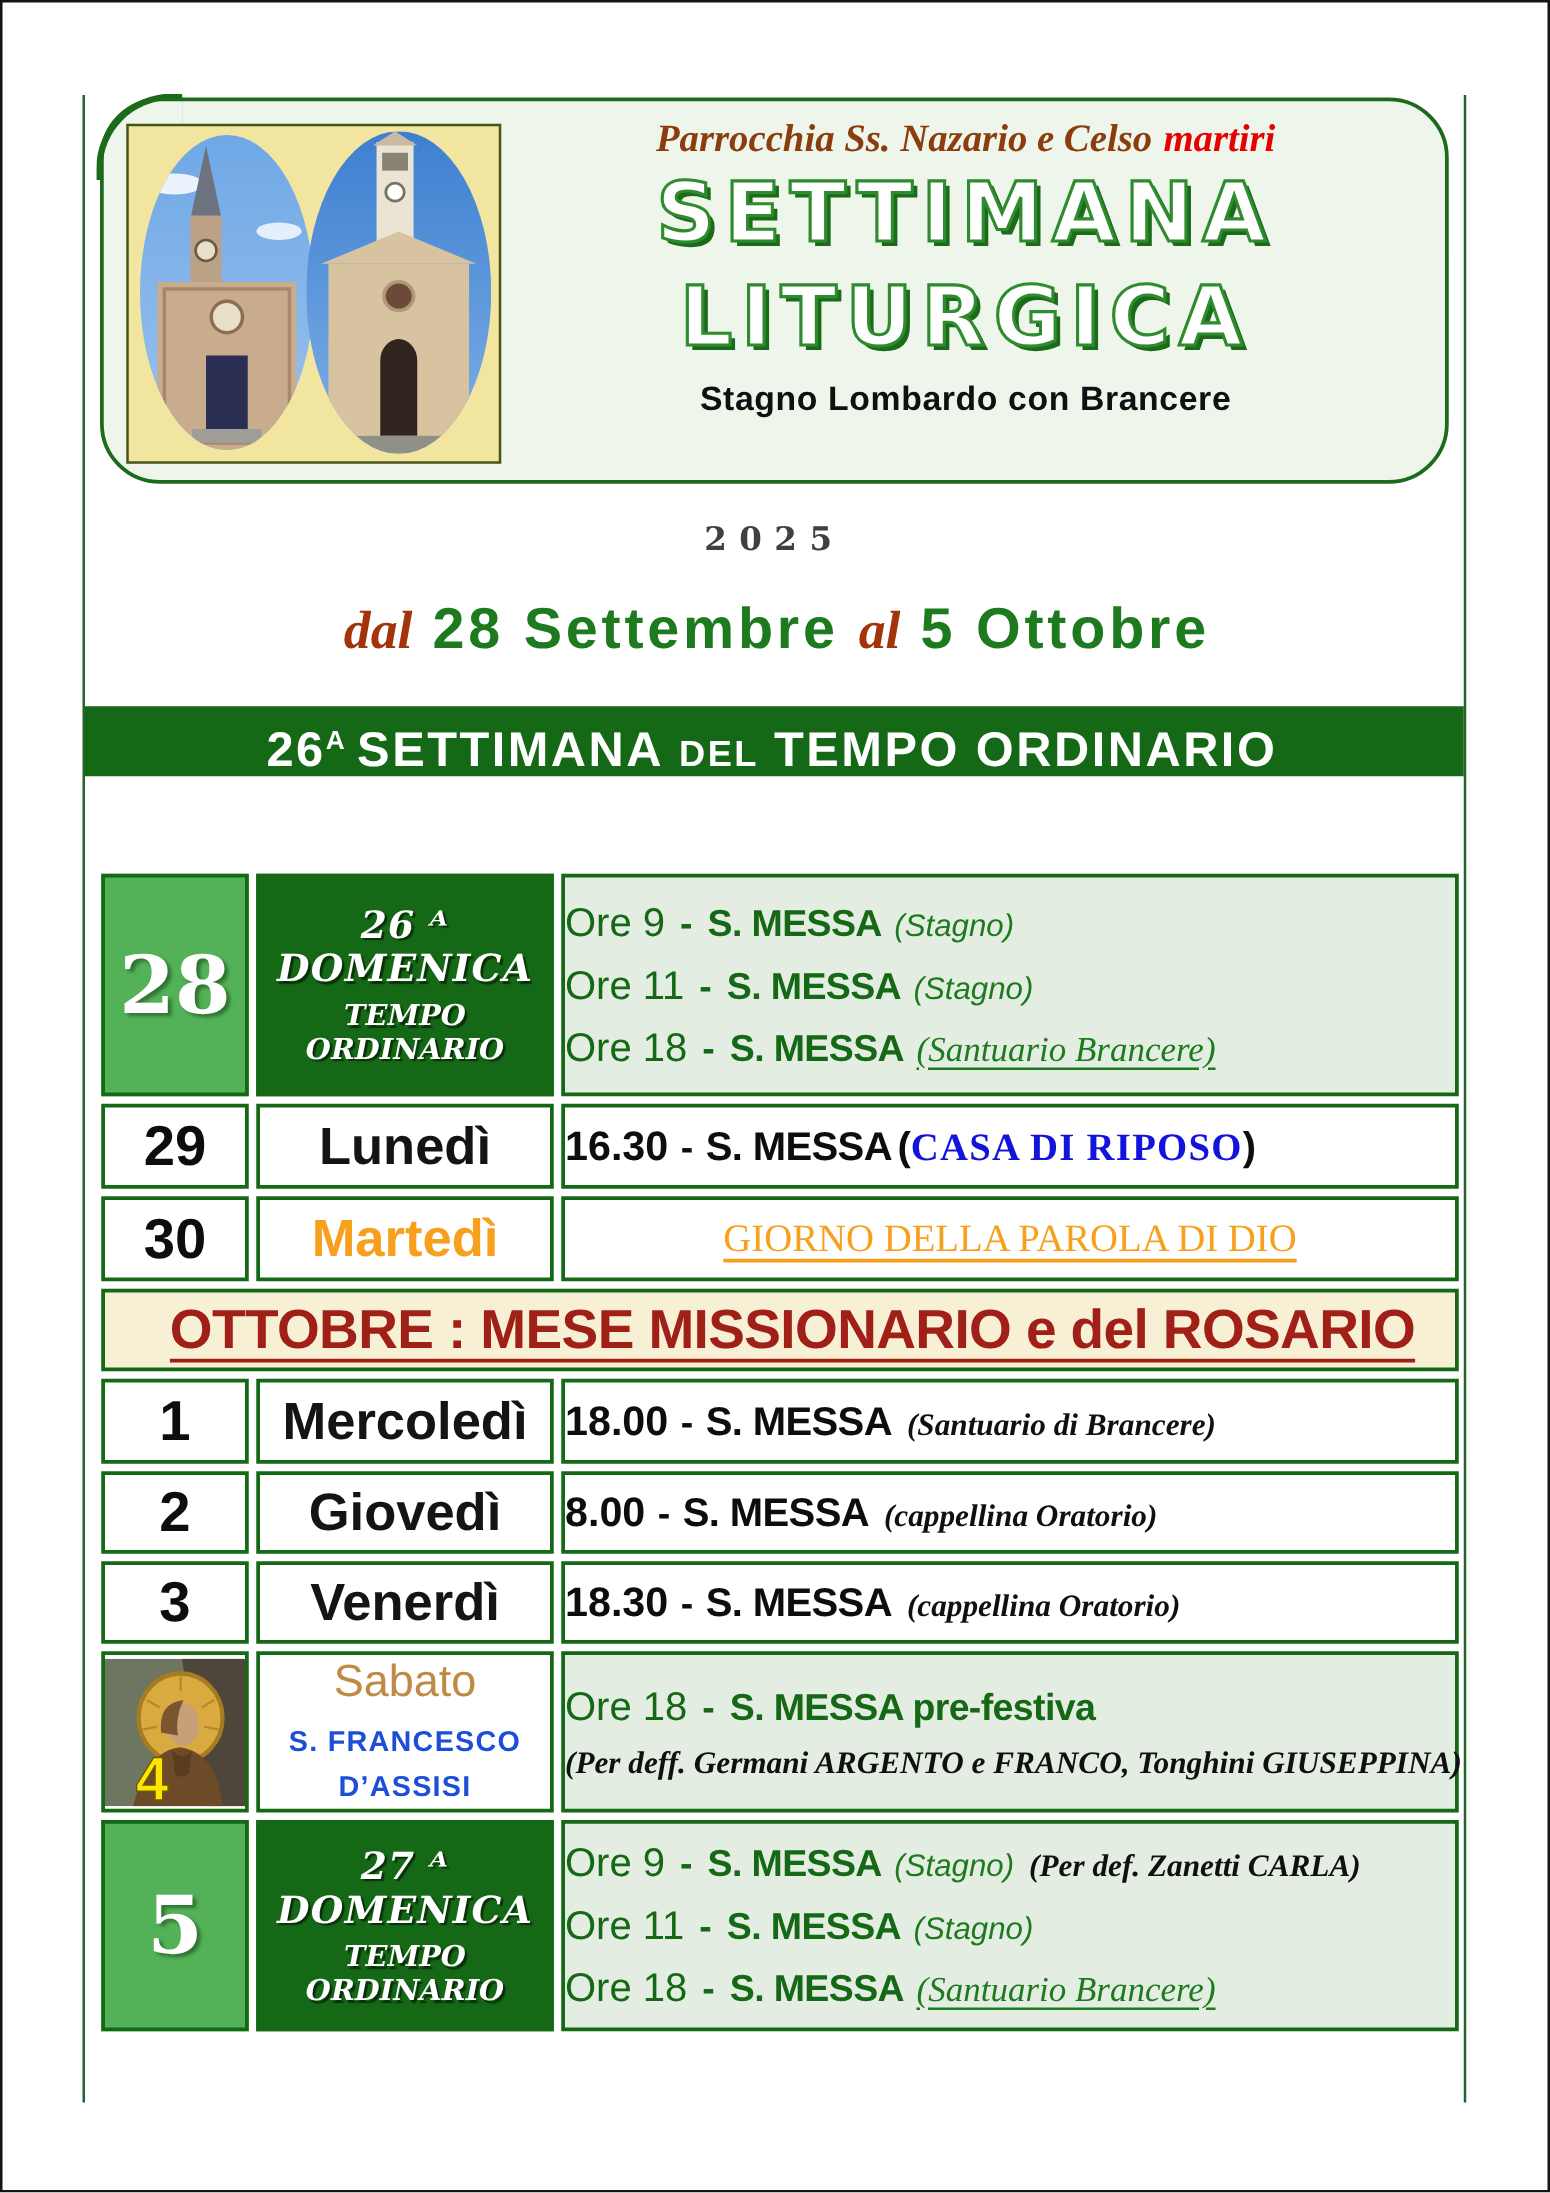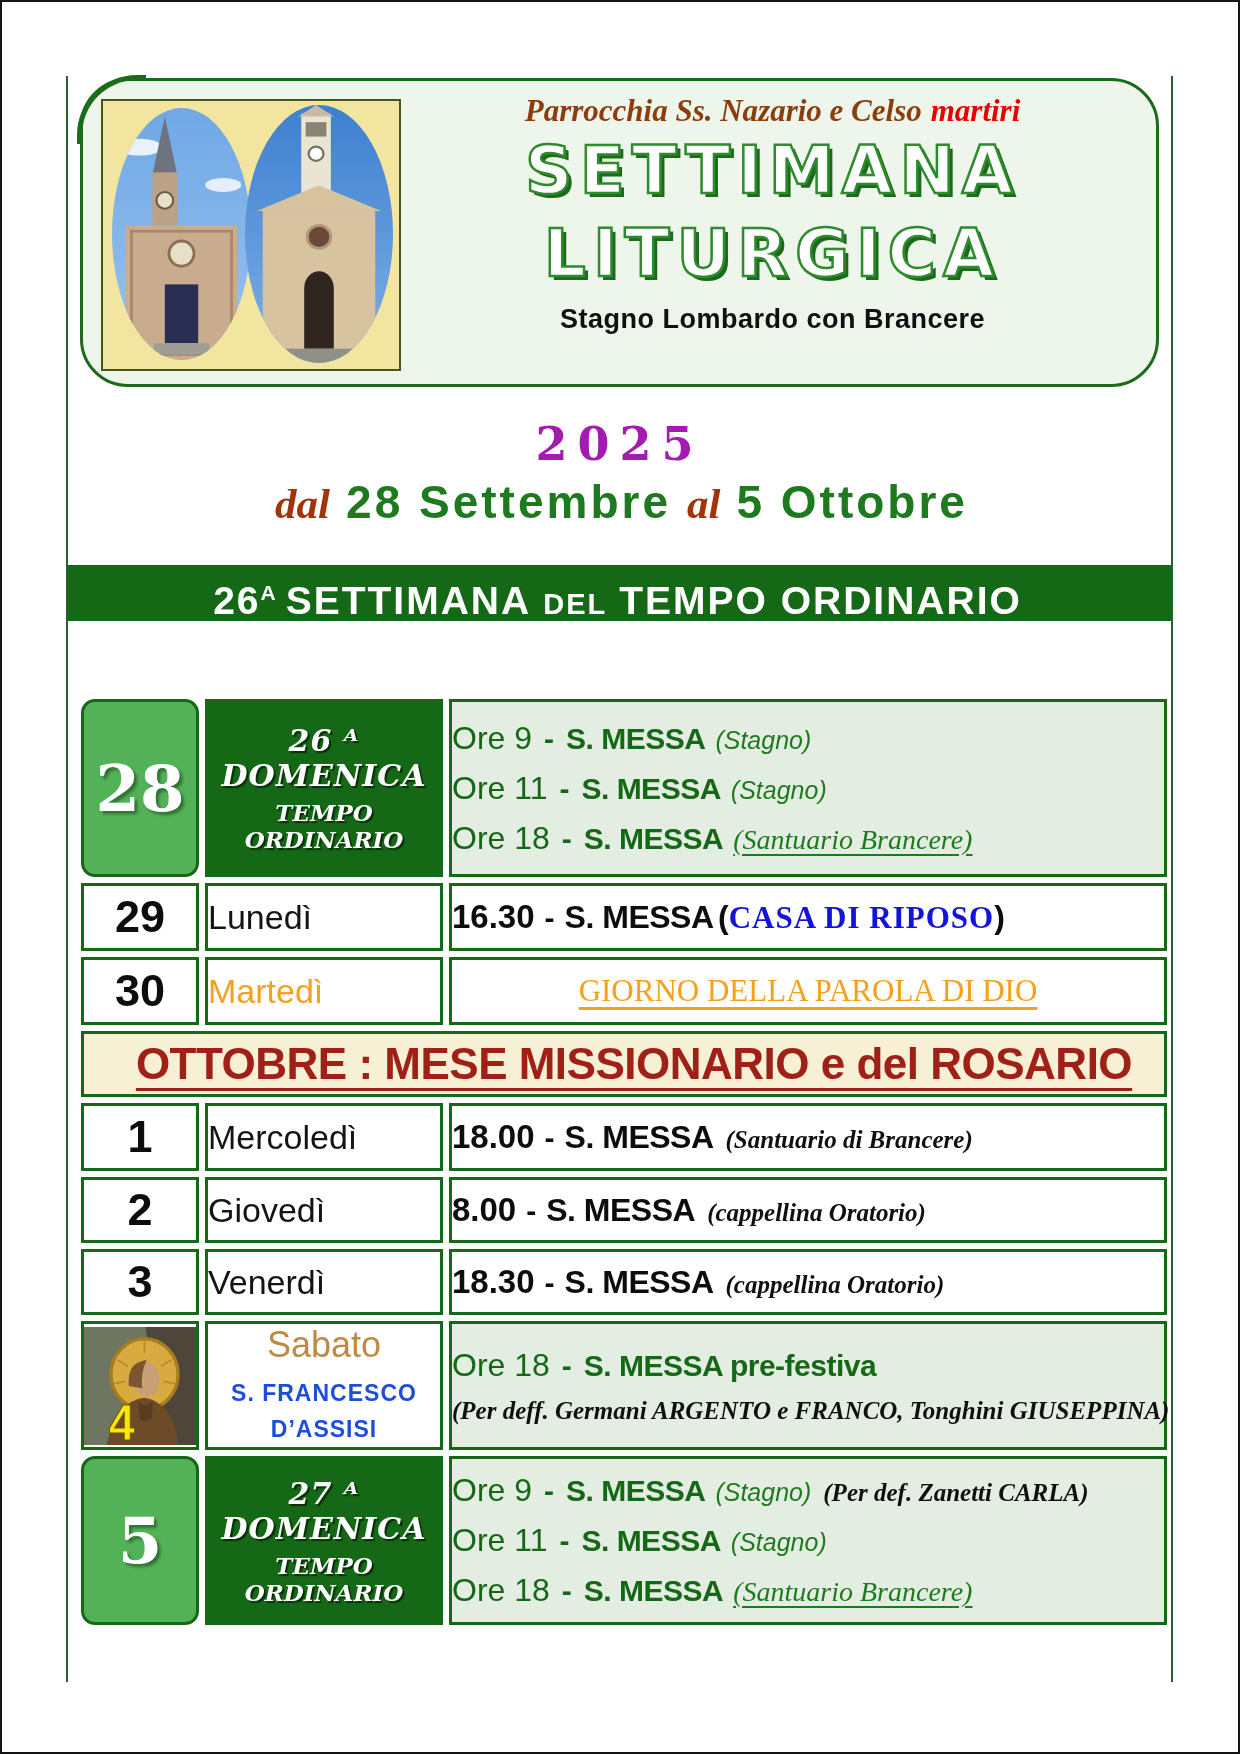--- a/index.html
+++ b/index.html
@@ -27,21 +27,21 @@
                font-size:31px;color:#8B3D0E;margin-top:8px;white-space:nowrap;}
   .parish-accent{color:#E60000;margin-left:9px;}
   .big-title{font-family:"DejaVu Sans","Liberation Sans",sans-serif;font-weight:bold;
              font-size:66px;line-height:1.22;letter-spacing:7px;color:#ffffff;
              -webkit-text-stroke:2.5px #2E8B2E;text-shadow:4px 4px 0 #1B6B1B;margin-top:2px;}
   .subtitle{font-size:27px;font-weight:bold;color:#101010;margin-top:10px;letter-spacing:0.5px;}
 
   
   .year{position:absolute;left:0;top:341px;width:100%;text-align:center;
         font-family:"DejaVu Serif","Liberation Serif",serif;font-weight:bold;
-        font-size:46px;letter-spacing:10px;color:#a21caf;}
+        font-size:26px;letter-spacing:10px;color:#404040;}
   .daterange{position:absolute;left:0;top:399px;width:100%;text-align:center;
              font-size:46px;font-weight:bold;color:#1E7A1E;white-space:nowrap;}
   .dr-word{font-family:"Liberation Serif",serif;font-style:italic;font-weight:bold;
            color:#A3330B;font-size:43px;margin:0 10px;}
   .dr-strong{letter-spacing:3px;margin:0 6px;}
 
   
   .week-banner{position:absolute;left:0;top:489px;width:100%;height:56px;
                background:#156815;color:#ffffff;text-align:center;line-height:56px;
                font-weight:bold;font-size:39px;letter-spacing:2px;white-space:nowrap;}
@@ -50,25 +50,25 @@
   .wb-mid{margin:0 4px;}
 
   
   .cal-wrap{position:absolute;left:7px;top:617px;width:1098px;}
   table.cal{border-collapse:separate;border-spacing:6px;width:100%;table-layout:fixed;}
   table.cal td{border:3px solid #156815;vertical-align:middle;box-sizing:border-box;
                background:#ffffff;padding:0;}
   col.c-day{width:118px;}
   col.c-name{width:238px;}
   .day-num{text-align:center;font-size:45px;font-weight:bold;color:#0d0d0d;}
-  .day-name{text-align:left;font-size:34px;color:#141414;}
+  .day-name{text-align:center;font-size:42px;color:#141414;font-weight:bold;}
   .day-name.orange{color:#F7A01E;}
   .sun-day{background:#53B257 !important;text-align:center;
            font-family:"DejaVu Serif","Liberation Serif",serif;font-weight:bold;
-           font-size:64px;color:#ffffff;text-shadow:3px 3px 3px rgba(20,60,20,.55);border-radius:14px;}
+           font-size:64px;color:#ffffff;text-shadow:3px 3px 3px rgba(20,60,20,.55);}
   .sun-name{background:#156815 !important;text-align:center;color:#ffffff;
             font-family:"DejaVu Serif","Liberation Serif",serif;font-style:italic;font-weight:bold;}
   .sun-name .l1{font-size:30px;letter-spacing:1px;text-shadow:2px 2px 1px rgba(0,0,0,.55);}
   .sun-name .l2{font-size:23px;margin-top:6px;text-shadow:2px 2px 1px rgba(0,0,0,.55);}
   .sun-sched{background:#E4EDE1 !important;padding:6px 10px 6px 26px;}
   .mass-line{margin:13px 0;white-space:nowrap;}
   .g-time{color:#156815;font-weight:normal;font-size:32px;}
   .g-dash{color:#156815;font-weight:bold;font-size:30px;margin:0 12px;}
   .g-name{color:#156815;font-weight:bold;font-size:30px;letter-spacing:-0.5px;}
   .g-loc{color:#1E7A1E;font-style:italic;font-weight:normal;font-size:25px;margin-left:10px;}

